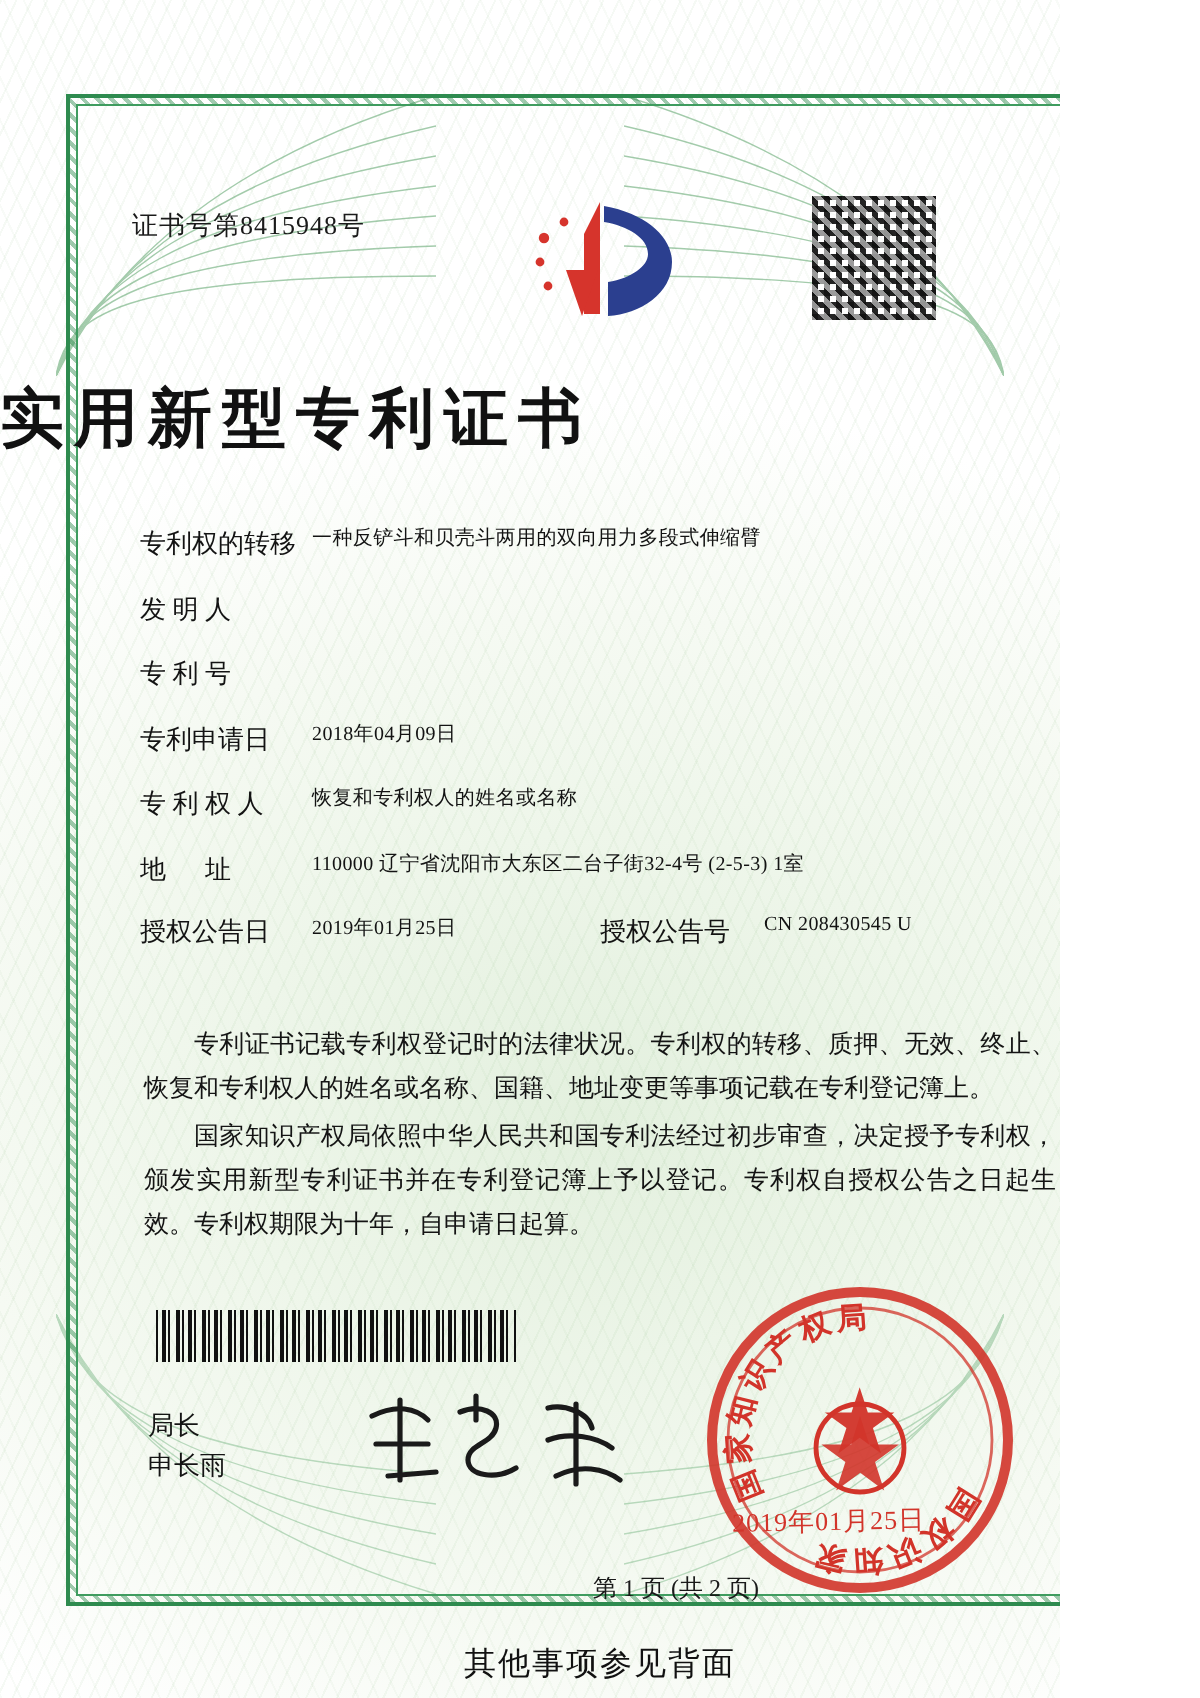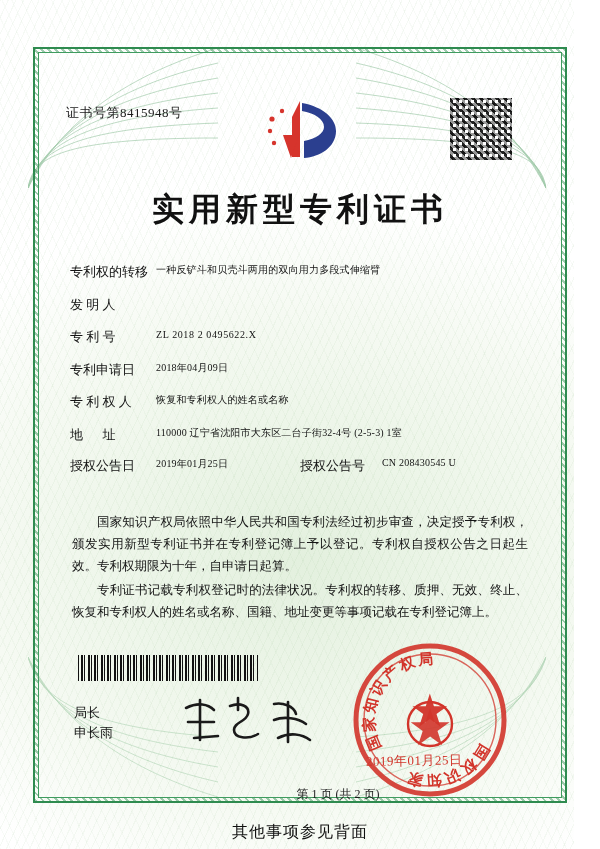--- a/index.html
+++ b/index.html
@@ -14,21 +14,20 @@
     overflow: hidden;
   }
   .page {
     position: relative;
     width: 530px;
     height: 849px;
     background:
       radial-gradient(ellipse 460px 360px at 300px 560px, #e3f0de 0%, #eef6ea 40%, #f6faf3 70%, #ffffff 100%),
       linear-gradient(180deg, #ffffff 0%, #f3f9ef 35%, #e8f3e2 70%, #f7fbf4 100%);
     overflow: hidden;
-    padding-left: 44px;
   }
   
   .bg-texture {
     position: absolute;
     inset: 0;
     background-image:
       repeating-linear-gradient(115deg, rgba(120,175,110,0.07) 0px, rgba(120,175,110,0.07) 1px, transparent 1px, transparent 7px),
       repeating-linear-gradient(65deg, rgba(120,175,110,0.05) 0px, rgba(120,175,110,0.05) 1px, transparent 1px, transparent 9px);
     pointer-events: none;
   }
@@ -118,21 +117,20 @@
     background:
       linear-gradient(45deg, rgba(255,255,255,0.55) 25%, transparent 25%, transparent 50%, rgba(255,255,255,0.55) 50%, rgba(255,255,255,0.55) 75%, transparent 75%);
     background-size: 8px 8px;
   }
 
   .title {
     position: absolute;
     top: 188px;
     left: 0;
     width: 600px;
-    text-align: center;
     font-size: 32px;
     font-weight: bold;
     letter-spacing: 5px;
     color: #111111;
     font-family: "Liberation Serif", serif;
   }
 
   .fields {
     position: absolute;
     left: 70px;
@@ -327,21 +325,20 @@
   <div class="fields">
     <div class="field-row">
       <span class="field-label w6">专利权的转移</span>
       <span class="field-value">一种反铲斗和贝壳斗两用的双向用力多段式伸缩臂</span>
     </div>
     <div class="field-row">
       <span class="field-label w6">发 明 人</span>
     </div>
     <div class="field-row">
       <span class="field-label w6">专 利 号</span>
-      <span class="field-value mono">ZL 2018 2 0495622.X</span>
     </div>
     <div class="field-row">
       <span class="field-label w6">专利申请日</span>
       <span class="field-value">2018年04月09日</span>
     </div>
     <div class="field-row">
       <span class="field-label w6">专 利 权 人</span>
       <span class="field-value">恢复和专利权人的姓名或名称</span>
     </div>
     <div class="field-row">
@@ -355,22 +352,22 @@
         <span class="field-value">2019年01月25日</span>
       </span>
       <span class="dual-right">
         <span class="field-label">授权公告号</span>
         <span class="field-value">CN 208430545 U</span>
       </span>
     </div>
   </div>
 
   <div class="paragraphs">
+    <p>专利证书记载专利权登记时的法律状况。专利权的转移、质押、无效、终止、恢复和专利权人的姓名或名称、国籍、地址变更等事项记载在专利登记簿上。</p>
     <p>国家知识产权局依照中华人民共和国专利法经过初步审查，决定授予专利权，颁发实用新型专利证书并在专利登记簿上予以登记。专利权自授权公告之日起生效。专利权期限为十年，自申请日起算。</p>
-    <p>专利证书记载专利权登记时的法律状况。专利权的转移、质押、无效、终止、恢复和专利权人的姓名或名称、国籍、地址变更等事项记载在专利登记簿上。</p>
   </div>
 
   <div class="barcode"></div>
 
   <svg class="seal" viewBox="0 0 165 165">
     <circle cx="82" cy="82" r="74" fill="none" stroke="#d2342a" stroke-width="5" opacity="0.9"></circle>
     <circle cx="82" cy="82" r="66" fill="none" stroke="#d2342a" stroke-width="1.4" opacity="0.75"></circle>
     <g fill="#d2342a" opacity="0.95">
       <path d="M82 52 l6.6 20.4 21.4 0 -17.3 12.6 6.6 20.4 -17.3-12.6 -17.3 12.6 6.6-20.4 -17.3-12.6 21.4 0 z" transform="translate(0,6) scale(0.62) translate(50,28)"></path>
     </g>

